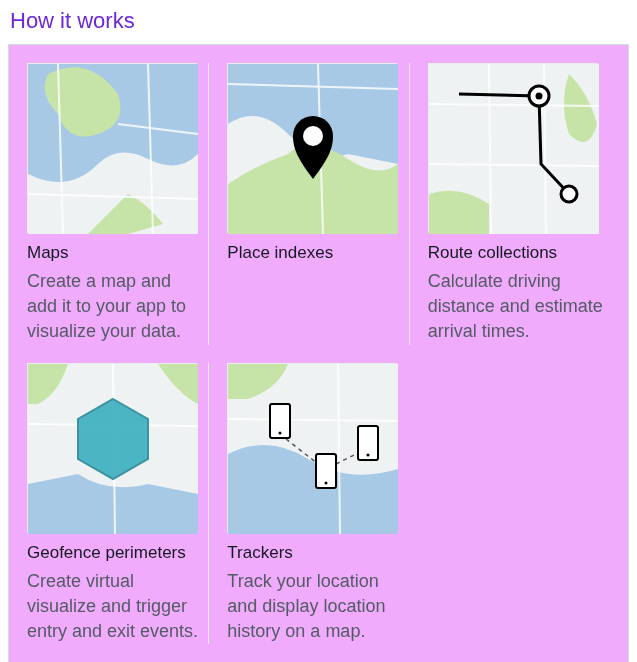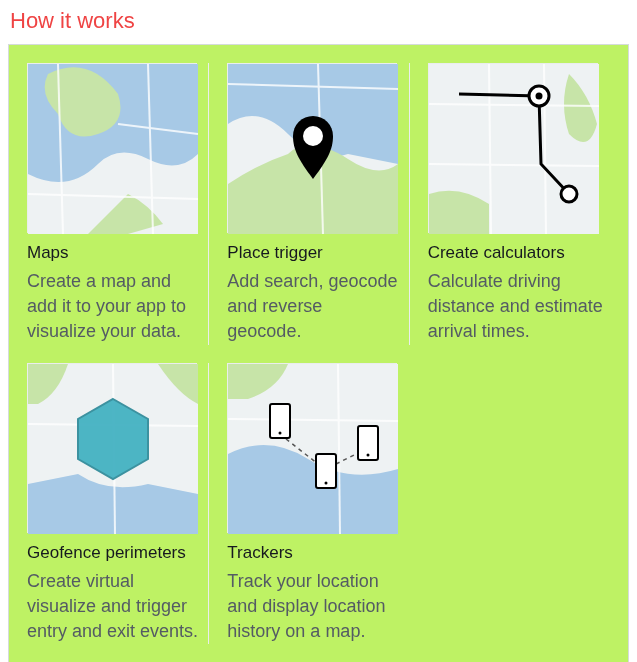--- a/index.html
+++ b/index.html
@@ -1,19 +1,19 @@
 <!DOCTYPE html>
 <html><head>
   <meta charset="utf-8">
   <style>
     * { margin: 0; padding: 0; box-sizing: border-box; }
     body { font-family: "Amazon Ember", "Helvetica Neue", Arial, sans-serif; background: #fff; color: #16191f; width: 637px; }
     .container { padding: 8px; }
-    .page-title { font-size: 22px; font-weight: 400; color: #ef4444; margin-bottom: 10px; padding-left: 2px; }
-    .panel { border: 1px solid #d5dbdb; background: #bef264; padding: 18px; }
+    .page-title { font-size: 22px; font-weight: 400; color: #6d28d9; margin-bottom: 10px; padding-left: 2px; }
+    .panel { border: 1px solid #d5dbdb; background: #f0abfc; padding: 18px; }
     .cards { display: grid; grid-template-columns: repeat(3, 1fr); gap: 18px; }
     .card { display: flex; flex-direction: column; border-right: 1px solid #eaeded; padding-right: 10px; }
     .card:nth-child(3n) { border-right: none; padding-right: 0; }
     .card:nth-child(5) { border-right: none; }
     .thumb { width: 170px; height: 170px; background: #f2f3f3; border: 1px solid #eaeded; margin-bottom: 10px; }
     .card-title { font-size: 17px; font-weight: 400; color: #16191f; margin-bottom: 6px; }
     .card-desc { font-size: 18px; line-height: 1.4; color: #545b64; }
     svg { display: block; }
   </style>
 </head>
@@ -52,22 +52,21 @@
             <g stroke="#fff" stroke-width="2" opacity="0.8">
               <line x1="0" y1="20" x2="170" y2="25"></line>
               <line x1="90" y1="0" x2="95" y2="170"></line>
             </g>
             <g>
               <path d="M85,115 C70,95 65,85 65,72 A20,20 0 1,1 105,72 C105,85 100,95 85,115 Z" fill="#000"></path>
               <circle cx="85" cy="72" r="10" fill="#fff"></circle>
             </g>
           </svg>
         </div>
-        <div class="card-title">Place trigger</div>
-        <div class="card-desc">Add search, geocode and reverse geocode.</div>
+        <div class="card-title">Place indexes</div>
       </div>
 
       <div class="card">
         <div class="thumb">
           <svg viewBox="0 0 170 170" width="170" height="170">
             <rect width="170" height="170" fill="#eef2f3"></rect>
             <path d="M140,10 Q160,30 168,60 Q160,90 140,70 Q130,40 140,10 Z" fill="#c7e4a8"></path>
             <path d="M0,130 Q30,120 60,140 L60,170 L0,170 Z" fill="#c7e4a8"></path>
             <g stroke="#fff" stroke-width="2" opacity="0.8">
               <line x1="0" y1="40" x2="170" y2="42"></line>
@@ -80,21 +79,21 @@
             </g>
             <g>
               <circle cx="110" cy="32" r="10" fill="#fff" stroke="#000" stroke-width="3"></circle>
               <circle cx="110" cy="32" r="3.5" fill="#000"></circle>
             </g>
             <g>
               <circle cx="140" cy="130" r="8" fill="#fff" stroke="#000" stroke-width="3"></circle>
             </g>
           </svg>
         </div>
-        <div class="card-title">Create calculators</div>
+        <div class="card-title">Route collections</div>
         <div class="card-desc">Calculate driving distance and estimate arrival times.</div>
       </div>
 
       <div class="card">
         <div class="thumb">
           <svg viewBox="0 0 170 170" width="170" height="170">
             <rect width="170" height="170" fill="#eef2f3"></rect>
             <path d="M0,120 L50,110 Q80,130 120,120 L170,130 L170,170 L0,170 Z" fill="#a7c9e6"></path>
             <path d="M0,0 L40,0 Q30,30 10,40 L0,40 Z" fill="#c7e4a8"></path>
             <path d="M130,0 L170,0 L170,40 Q150,30 130,0 Z" fill="#c7e4a8"></path>

